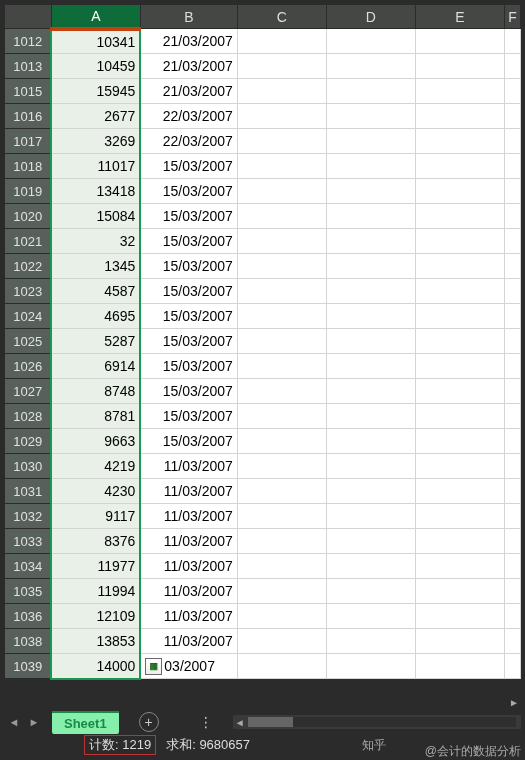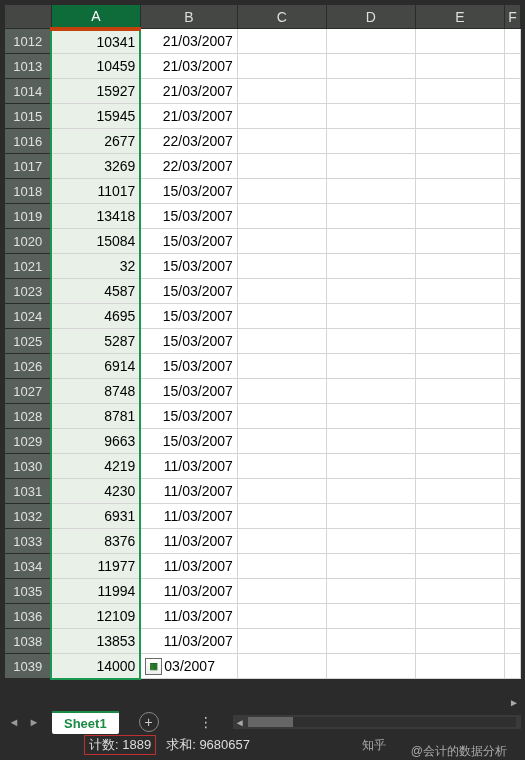--- a/index.html
+++ b/index.html
@@ -88,21 +88,21 @@
     background: #2b2b2b;
     display: flex;
     align-items: center;
     color: #bbb;
   }
   .nav-tri {
     width: 20px; text-align: center; color: #999;
     font-size: 11px; cursor: default;
   }
   .sheet-tab {
-    background: #ffffff;
+    background: #86efac;
     color: #1a8a44;
     font-weight: bold;
     padding: 3px 12px;
     border-top: 2px solid #1a8a44;
     border-radius: 0 0 2px 2px;
     font-size: 13px;
     margin-left: 8px;
   }
   .addsheet {
     margin-left: 20px;
@@ -135,21 +135,21 @@
     display: flex;
     align-items: center;
     padding-left: 80px;
     gap: 10px;
   }
   .statusbar .count {
     border: 1px solid #c03030;
     padding: 0 4px;
   }
   .status-zh { position:absolute; right:135px; color:#aaa; font-size:12px; }
-  .status-at { position:absolute; right:14px; color:#aaa; font-size:12px;margin-top:12px; }
+  .status-at { position:absolute; right:0; color:#aaa; font-size:12px;margin-top:12px; }
   .rarrow { position:absolute; right:6px; bottom:52px; color:#aaa; font-size:10px; }
 </style>
 </head>
 <body>
 
 <div class="grid-wrap">
   <table>
     <colgroup>
       <col style="width:41px">
         <col style="width:78px">
@@ -183,29 +183,20 @@
         <tr>
           <td class="rowhdr">1013</td>
           <td class="cell colA">10459</td>
           <td class="cell colB">21/03/2007</td>
           <td class="cell"></td>
           <td class="cell"></td>
           <td class="cell"></td>
           <td class="cell colF"></td>
         </tr>
         <tr>
-          <td class="rowhdr">1014</td>
-          <td class="cell colA">15927</td>
-          <td class="cell colB">21/03/2007</td>
-          <td class="cell"></td>
-          <td class="cell"></td>
-          <td class="cell"></td>
-          <td class="cell colF"></td>
-        </tr>
-        <tr>
           <td class="rowhdr">1015</td>
           <td class="cell colA">15945</td>
           <td class="cell colB">21/03/2007</td>
           <td class="cell"></td>
           <td class="cell"></td>
           <td class="cell"></td>
           <td class="cell colF"></td>
         </tr>
         <tr>
           <td class="rowhdr">1016</td>
@@ -255,20 +246,29 @@
         <tr>
           <td class="rowhdr">1021</td>
           <td class="cell colA">32</td>
           <td class="cell colB">15/03/2007</td>
           <td class="cell"></td>
           <td class="cell"></td>
           <td class="cell"></td>
           <td class="cell colF"></td>
         </tr>
         <tr>
+          <td class="rowhdr">1022</td>
+          <td class="cell colA">1345</td>
+          <td class="cell colB">15/03/2007</td>
+          <td class="cell"></td>
+          <td class="cell"></td>
+          <td class="cell"></td>
+          <td class="cell colF"></td>
+        </tr>
+        <tr>
           <td class="rowhdr">1023</td>
           <td class="cell colA">4587</td>
           <td class="cell colB">15/03/2007</td>
           <td class="cell"></td>
           <td class="cell"></td>
           <td class="cell"></td>
           <td class="cell colF"></td>
         </tr>
         <tr>
           <td class="rowhdr">1024</td>
@@ -337,21 +337,21 @@
           <td class="rowhdr">1031</td>
           <td class="cell colA">4230</td>
           <td class="cell colB">11/03/2007</td>
           <td class="cell"></td>
           <td class="cell"></td>
           <td class="cell"></td>
           <td class="cell colF"></td>
         </tr>
         <tr>
           <td class="rowhdr">1032</td>
-          <td class="cell colA">6931</td>
+          <td class="cell colA">9117</td>
           <td class="cell colB">11/03/2007</td>
           <td class="cell"></td>
           <td class="cell"></td>
           <td class="cell"></td>
           <td class="cell colF"></td>
         </tr>
         <tr>
           <td class="rowhdr">1033</td>
           <td class="cell colA">8376</td>
           <td class="cell colB">11/03/2007</td>
@@ -425,17 +425,17 @@
   <div class="tab-scroll">
     <span class="arrow">◄</span>
     <div class="track">
         <div class="thumb"></div>
       </div>
   </div>
 </div>
 <div class="rarrow">►</div>
 
 <div class="statusbar">
-  <span class="count">计数: 1889</span>
+  <span class="count">计数: 1219</span>
   <span>求和: 9680657</span>
   <span class="status-zh">知乎</span>
   <span class="status-at">@会计的数据分析</span>
 </div>
 
 </body></html>

